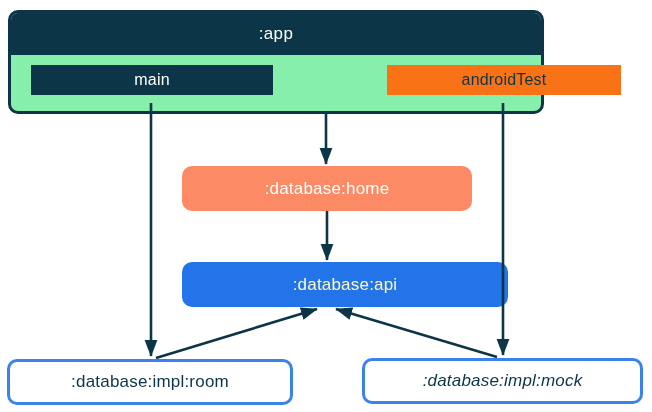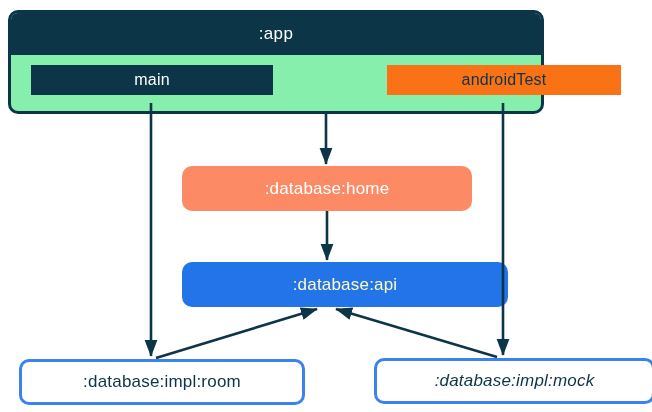--- a/index.html
+++ b/index.html
@@ -38,21 +38,21 @@
     height:30px;border-radius:0;
     display:flex;align-items:center;justify-content:center;
     font-size:16px;box-sizing:border-box;
   }
   .pill-main{left:31px;top:65px;width:242px;background:#0C3547;color:#ffffff;}
   .pill-androidtest{left:387px;top:65px;width:234px;background:#f97316;color:#0C3547;}
   .feature-home{left:182px;top:166px;width:290px;height:45px;background:#FB8A65;color:#ffffff;border-radius:10px;}
   .database-api{left:182px;top:262px;width:326px;height:45px;background:#2374E8;color:#fef9c3;border-radius:10px;}
   .impl-box{
     background:#ffffff;color:#0C3547;
-    border:3px solid #3B82EE;border-radius:10px;margin-left:12px;
+    border:3px solid #3B82EE;border-radius:10px;
   }
   .impl-room{left:7px;top:359px;width:286px;height:46px;}
   .impl-mock{left:362px;top:358px;width:281px;height:46px;font-style:italic;}
   svg.edges{position:absolute;left:0;top:0;z-index:5;pointer-events:none;}
   .edge{stroke:#0C3547;stroke-width:2.6;fill:none;}
 </style>
 </head>
 <body>
 
 <div class="stage">

